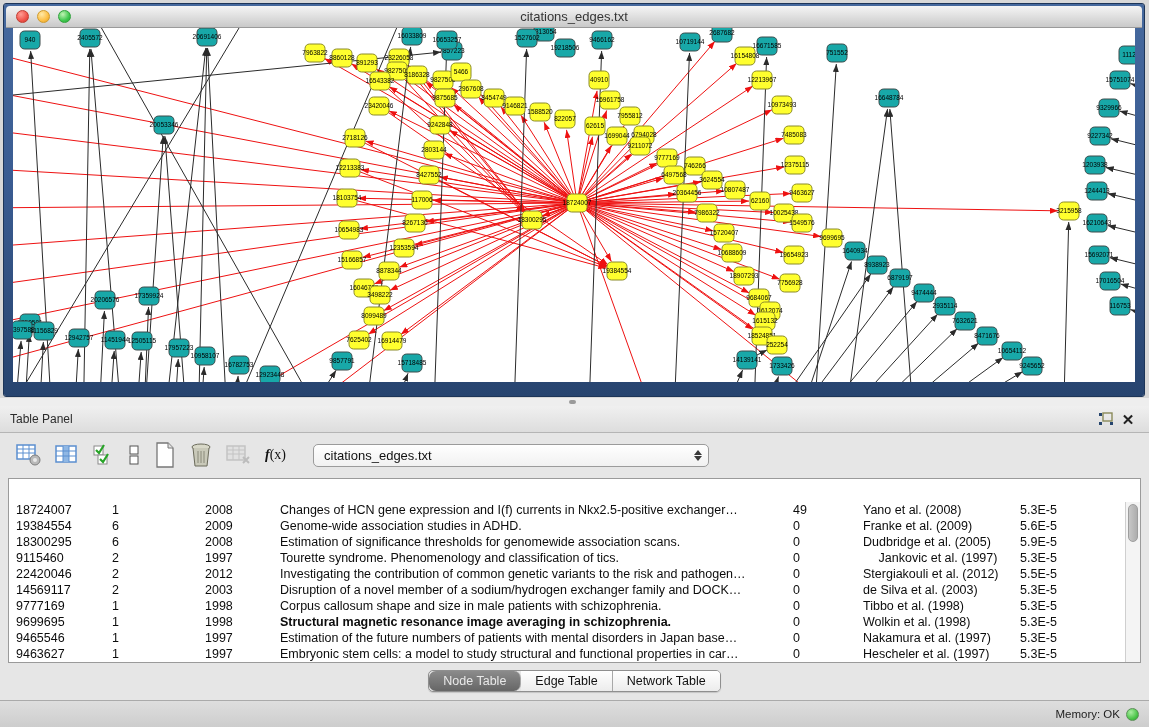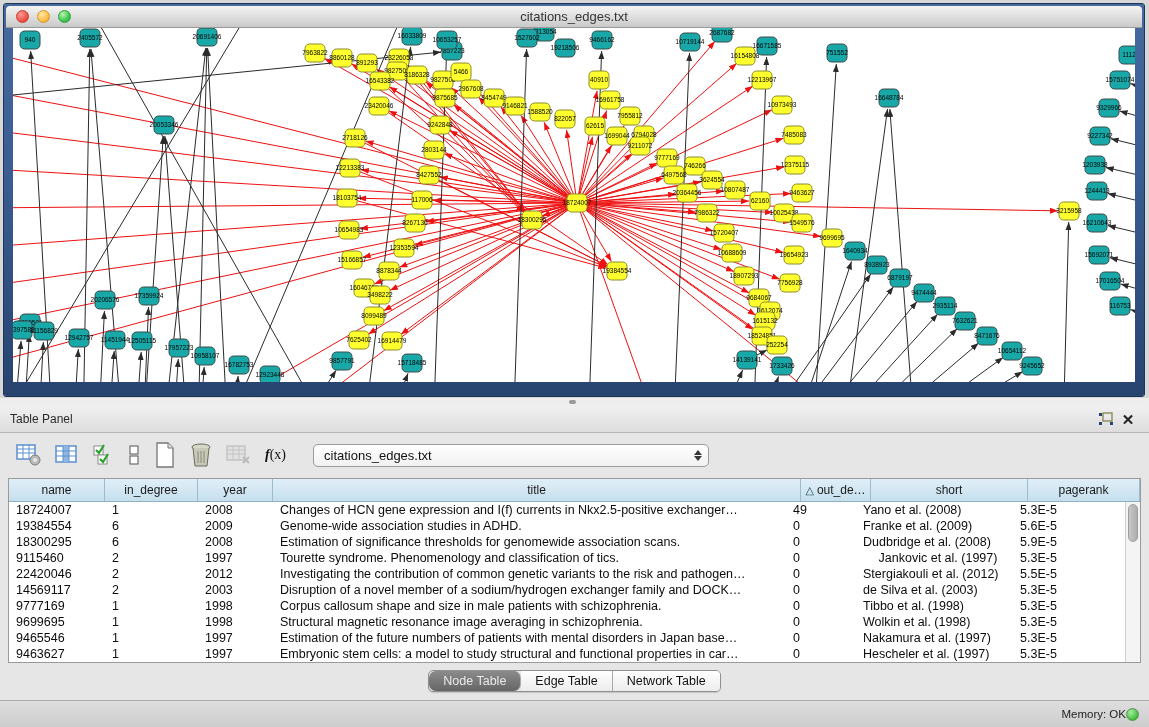--- a/index.html
+++ b/index.html
@@ -63,21 +63,21 @@
 
   .tabbar { display:flex; justify-content:center; margin-top:7px; }
   .tabgroup { display:flex; border:1px solid #8f8f8f; border-radius:5px; overflow:hidden;
     box-shadow:0 1px 1px rgba(0,0,0,.15); }
   .tab { padding:3px 14px; font-size:12.5px; background:linear-gradient(#ffffff,#ececec); color:#111;
     border-right:1px solid #a8a8a8; }
   .tab:last-child { border-right:none; }
   .tab.active { background:linear-gradient(#8b8b8b,#666666); color:#e9e9e9;border-radius:7px; }
 
   .statusbar { position:absolute; left:0; top:700px; width:1149px; height:27px; background:linear-gradient(#dedede,#cdcdcd);
-    border-top:1px solid #aaaaaa; display:flex; align-items:center; justify-content:flex-end; padding-right:10px; }
+    border-top:1px solid #aaaaaa; display:flex; align-items:center; justify-content:flex-end; padding-right:10px; gap:6px; }
   .mem-label { font-size:11.5px; color:#1e1e1e; }
   .mem-dot { width:13px; height:13px; border-radius:50%; background:radial-gradient(circle at 35% 30%,#a9eda0,#46c244 65%,#2f9e32); border:1px solid #5a8f56; }
 </style>
 </head>
 <body>
 
 <div class="net-window">
   <div class="titlebar">
     <div class="lights">
       <span class="light red"></span>
@@ -570,29 +570,20 @@
     <div class="table-select">
       <span>citations_edges.txt</span>
       <span class="stepper">
           <span class="up"></span>
           <span class="down"></span>
         </span>
     </div>
   </div>
 
   <div class="table-wrap">
-    <div class="thead" id="thead">
-        <div class="th" style="width: 96px; flex: 0 0 auto;">name</div>
-        <div class="th" style="width: 93px; flex: 0 0 auto;">in_degree</div>
-        <div class="th" style="width: 75px; flex: 0 0 auto;">year</div>
-        <div class="th" style="flex: 1 1 0%;">title</div>
-        <div class="th" style="width: 70px; flex: 0 0 auto;"><span class="sort">△</span>out_de…</div>
-        <div class="th" style="width: 157px; flex: 0 0 auto;">short</div>
-        <div class="th" style="width: 112px; flex: 0 0 auto;">pagerank</div>
-      </div>
     <div class="tbody" id="tbody">
         <div class="tr">
           <div class="td" style="width: 96px; flex: 0 0 auto;">18724007</div>
           <div class="td" style="width: 93px; flex: 0 0 auto;">1</div>
           <div class="td" style="width: 75px; flex: 0 0 auto;">2008</div>
           <div class="td" style="flex: 1 1 0%;">Changes of HCN gene expression and I(f) currents in Nkx2.5-positive exchanger…</div>
           <div class="td" style="width: 70px; flex: 0 0 auto;">49</div>
           <div class="td" style="width: 157px; flex: 0 0 auto;">Yano et al. (2008)</div>
           <div class="td" style="width: 112px; flex: 0 0 auto;">5.3E-5</div>
         </div>
@@ -604,21 +595,21 @@
           <div class="td" style="width: 70px; flex: 0 0 auto;">0</div>
           <div class="td" style="width: 157px; flex: 0 0 auto;">Franke et al. (2009)</div>
           <div class="td" style="width: 112px; flex: 0 0 auto;">5.6E-5</div>
         </div>
         <div class="tr">
           <div class="td" style="width: 96px; flex: 0 0 auto;">18300295</div>
           <div class="td" style="width: 93px; flex: 0 0 auto;">6</div>
           <div class="td" style="width: 75px; flex: 0 0 auto;">2008</div>
           <div class="td" style="flex: 1 1 0%;">Estimation of significance thresholds for genomewide association scans.</div>
           <div class="td" style="width: 70px; flex: 0 0 auto;">0</div>
-          <div class="td" style="width: 157px; flex: 0 0 auto;">Dudbridge et al. (2008)</div>
+          <div class="td" style="width: 157px; flex: 0 0 auto;">Dudbridge et al. (2005)</div>
           <div class="td" style="width: 112px; flex: 0 0 auto;">5.9E-5</div>
         </div>
         <div class="tr">
           <div class="td" style="width: 96px; flex: 0 0 auto;">9115460</div>
           <div class="td" style="width: 93px; flex: 0 0 auto;">2</div>
           <div class="td" style="width: 75px; flex: 0 0 auto;">1997</div>
           <div class="td" style="flex: 1 1 0%;">Tourette syndrome. Phenomenology and classification of tics.</div>
           <div class="td" style="width: 70px; flex: 0 0 auto;">0</div>
           <div class="td" style="width: 157px; flex: 0 0 auto; text-align: center;">Jankovic et al. (1997)</div>
           <div class="td" style="width: 112px; flex: 0 0 auto;">5.3E-5</div>
@@ -647,21 +638,21 @@
           <div class="td" style="width: 75px; flex: 0 0 auto;">1998</div>
           <div class="td" style="flex: 1 1 0%;">Corpus callosum shape and size in male patients with schizophrenia.</div>
           <div class="td" style="width: 70px; flex: 0 0 auto;">0</div>
           <div class="td" style="width: 157px; flex: 0 0 auto;">Tibbo et al. (1998)</div>
           <div class="td" style="width: 112px; flex: 0 0 auto;">5.3E-5</div>
         </div>
         <div class="tr">
           <div class="td" style="width: 96px; flex: 0 0 auto;">9699695</div>
           <div class="td" style="width: 93px; flex: 0 0 auto;">1</div>
           <div class="td" style="width: 75px; flex: 0 0 auto;">1998</div>
-          <div class="td" style="flex: 1 1 0%;">Structural magnetic resonance image averaging in schizophrenia.</div>
+          <div class="td" style="flex: 1 1 0%; font-weight: bold;">Structural magnetic resonance image averaging in schizophrenia.</div>
           <div class="td" style="width: 70px; flex: 0 0 auto;">0</div>
           <div class="td" style="width: 157px; flex: 0 0 auto;">Wolkin et al. (1998)</div>
           <div class="td" style="width: 112px; flex: 0 0 auto;">5.3E-5</div>
         </div>
         <div class="tr">
           <div class="td" style="width: 96px; flex: 0 0 auto;">9465546</div>
           <div class="td" style="width: 93px; flex: 0 0 auto;">1</div>
           <div class="td" style="width: 75px; flex: 0 0 auto;">1997</div>
           <div class="td" style="flex: 1 1 0%;">Estimation of the future numbers of patients with mental disorders in Japan base…</div>
           <div class="td" style="width: 70px; flex: 0 0 auto;">0</div>

